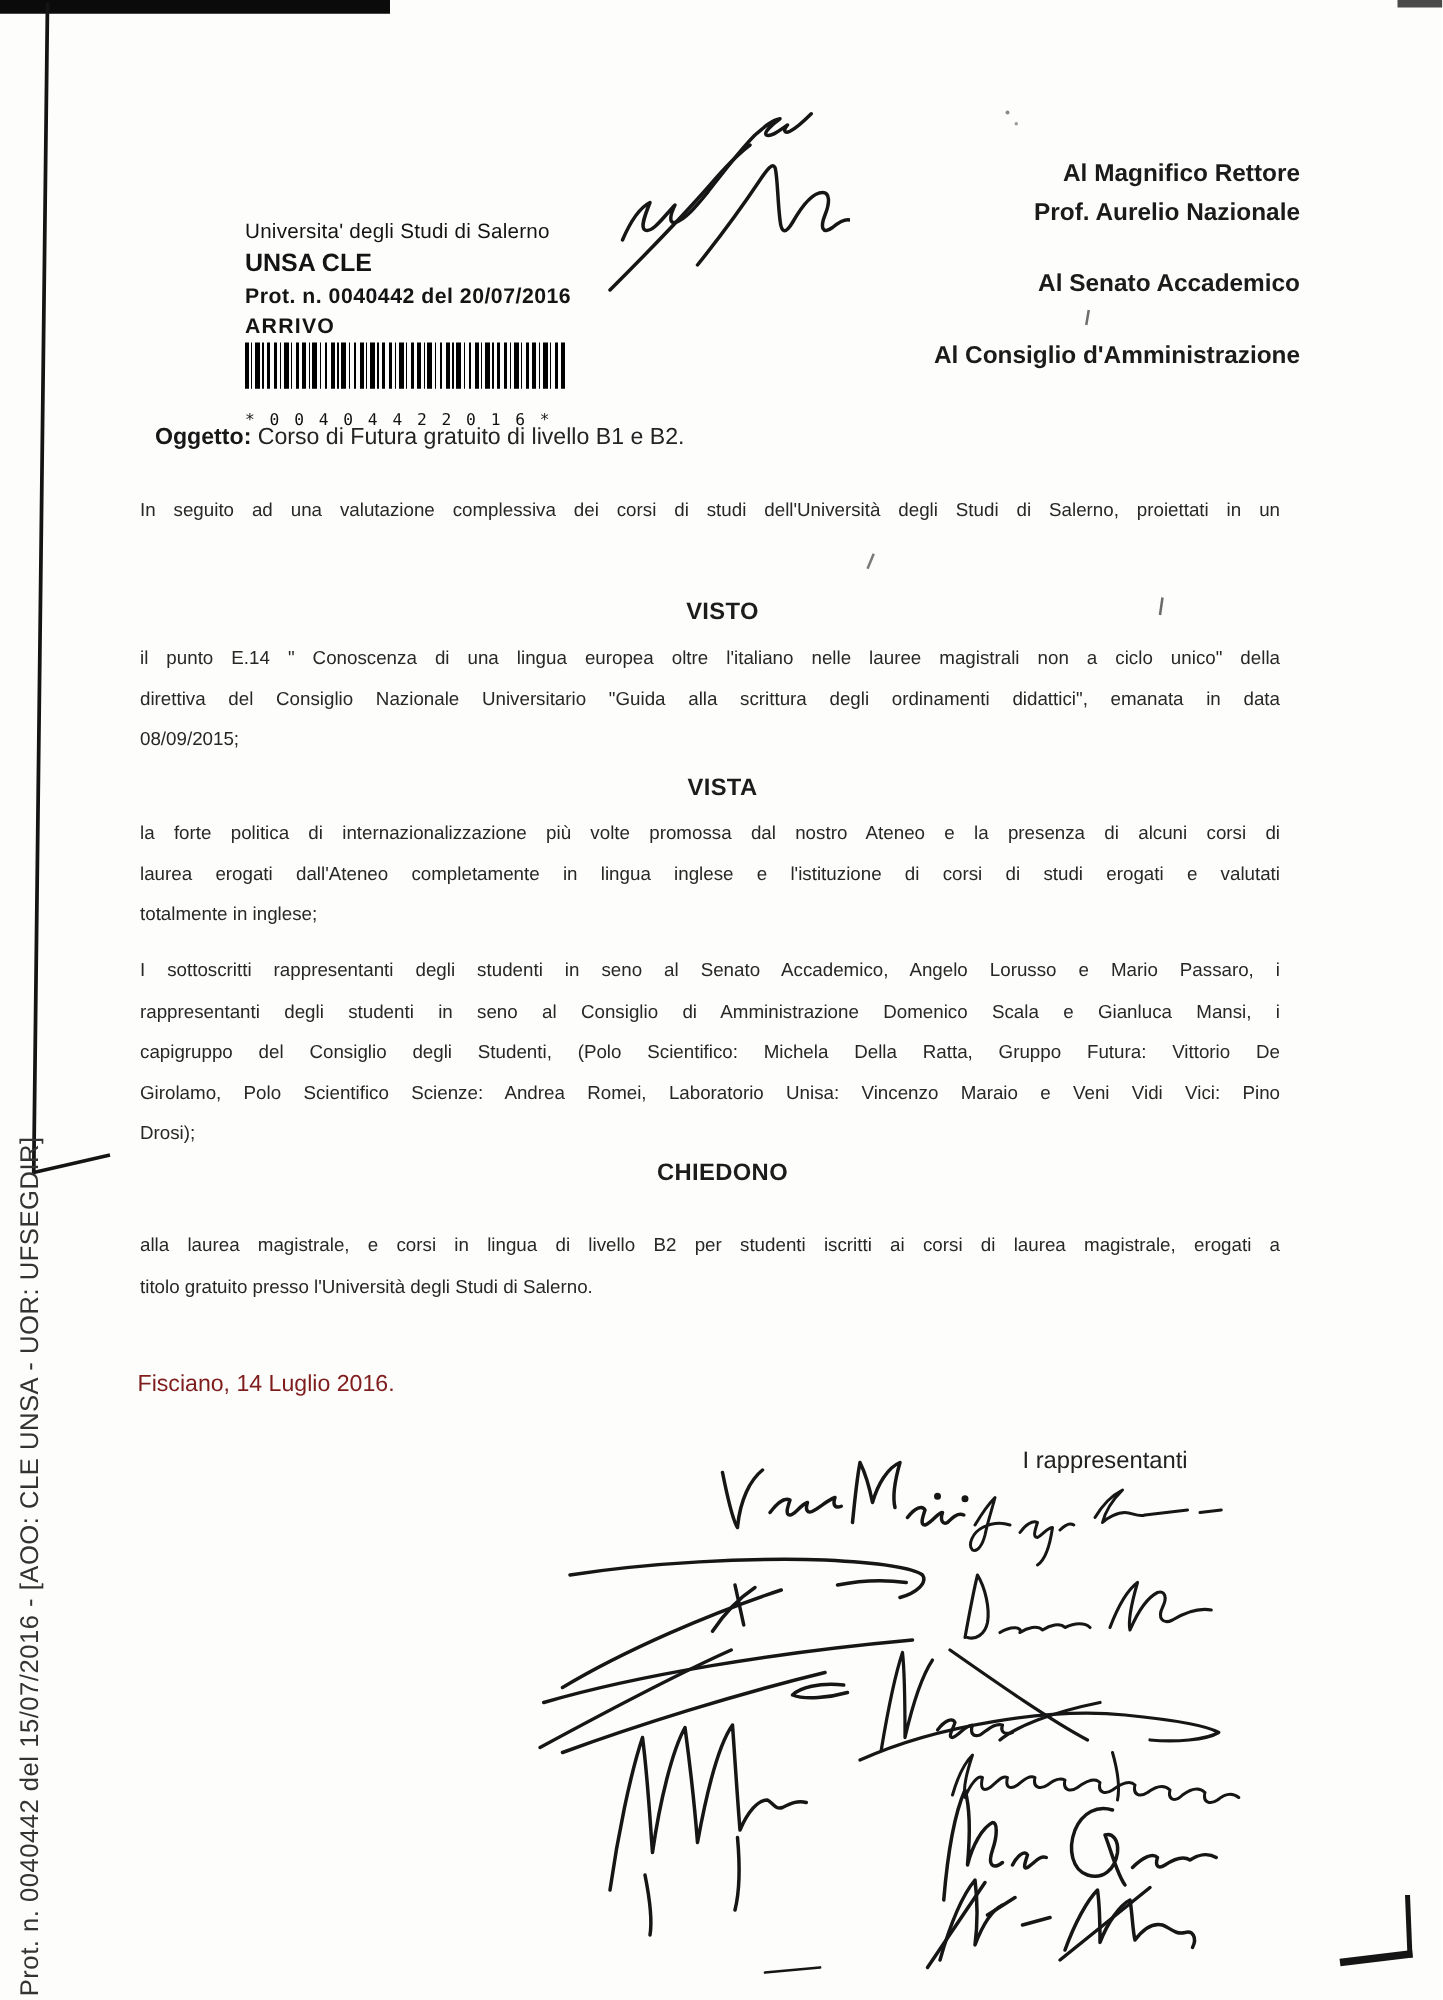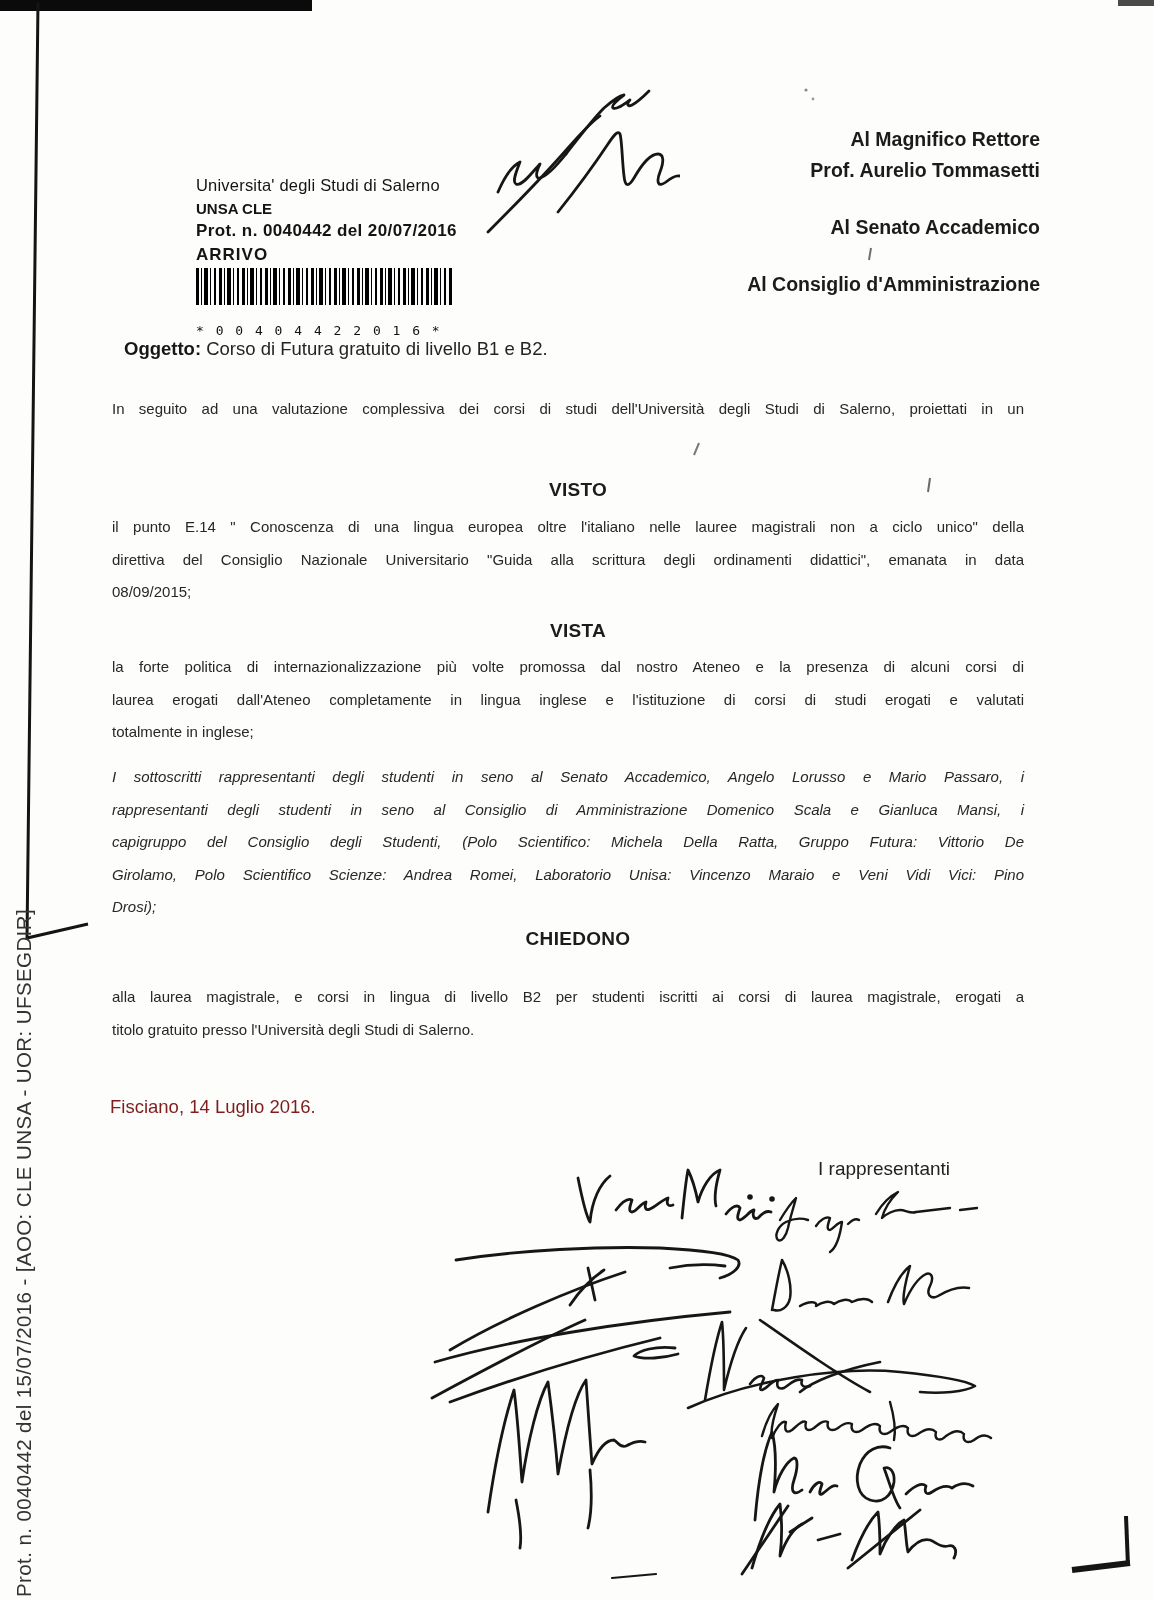--- a/index.html
+++ b/index.html
@@ -4,21 +4,21 @@
 <style>
   html,body { margin:0; padding:0; background:#ffffff; }
   .page {
     position:relative; width:1154px; height:1600px;
     background:#fdfdfc; overflow:hidden;
     font-family:"Liberation Sans", sans-serif; color:#262626;
   }
   
   .stamp { position:absolute; left:196px; top:176px; color:#141414; }
   .stamp .s1 { font-size:16.5px; font-weight:400; letter-spacing:.2px; }
-  .stamp .s2 { font-size:15px;   font-weight:700; margin-top:5px; }
+  .stamp .s2 { font-size:20px;   font-weight:700; margin-top:5px; }
   .stamp .s3 { font-size:17px;   font-weight:700; margin-top:4px; letter-spacing:.4px; }
   .stamp .s4 { font-size:17px;   font-weight:700; margin-top:4px; letter-spacing:1px; }
   .barcode {
     margin-top:3px; width:256px; height:37px; background:
       repeating-linear-gradient(90deg,
         #000 0px,#000 3px,#fbfbfb 3px,#fbfbfb 5px,
         #000 5px,#000 6px,#fbfbfb 6px,#fbfbfb 8px,
         #000 8px,#000 12px,#fbfbfb 12px,#fbfbfb 14px,
         #000 14px,#000 15px,#fbfbfb 15px,#fbfbfb 18px,
         #000 18px,#000 20px,#fbfbfb 20px,#fbfbfb 23px);
@@ -79,21 +79,21 @@
 
   <svg class="overlay" style="left:440px;top:60px;" width="240" height="175" viewBox="0 0 240 175" fill="none" stroke="#161616" stroke-width="2.8" stroke-linecap="round" stroke-linejoin="round">
     <path d="M58,132 C64,118 72,106 80,102 C76,112 72,122 76,124 C82,127 92,112 100,104 C96,112 95,119 100,118 C108,116 118,104 126,94"></path>
     <path d="M126,94 C140,76 152,60 164,48 C172,41 178,36 184,35 C177,40 171,46 173,48 C177,50 184,44 190,40 C186,45 188,47 192,45 C198,42 203,37 209,31"></path>
     <path d="M48,172 C70,150 100,120 128,88 C140,74 152,62 160,56"></path>
     <path d="M118,152 C134,132 152,108 168,84 C174,75 178,70 180,74 C182,80 182,100 184,116 C185,126 188,128 194,118 C202,104 210,94 218,94 C224,94 224,102 220,112 C216,122 218,128 226,122 C232,117 238,114 242,117"></path>
   </svg>
 
   <div class="recipients">
     <div>Al Magnifico Rettore</div>
-    <div>Prof. Aurelio Tommasetti</div>
+    <div>Prof. Aurelio Nazionale</div>
     <div class="gap">Al Senato Accademico</div>
     <div class="gap">Al Consiglio d'Amministrazione</div>
   </div>
 
   <div class="subject"><b>Oggetto:</b><span> Corso di Futura gratuito di livello B1 e B2.</span></div>
 
   <div class="para" style="top:393px;">
     <div class="line">In seguito ad una valutazione complessiva dei corsi di studi dell'Università degli Studi di Salerno, proiettati in un</div>
   </div>
 
@@ -104,21 +104,21 @@
     <div class="line last">08/09/2015;</div>
   </div>
 
   <div class="head" style="top:620px;">VISTA</div>
   <div class="para" style="top:651px;">
     <div class="line">la forte politica di internazionalizzazione più volte promossa dal nostro Ateneo e la presenza di alcuni corsi di</div>
     <div class="line">laurea erogati dall'Ateneo completamente in lingua inglese e l'istituzione di corsi di studi erogati e valutati</div>
     <div class="line last">totalmente in inglese;</div>
   </div>
 
-  <div class="para" style="top:761px;font-style:italic;">
+  <div class="para" style="top:761px;">
     <div class="line">I sottoscritti rappresentanti degli studenti in seno al Senato  Accademico, Angelo Lorusso e Mario Passaro, i</div>
     <div class="line">rappresentanti degli studenti in seno al Consiglio di Amministrazione Domenico Scala e Gianluca Mansi, i</div>
     <div class="line">capigruppo del Consiglio degli Studenti, (Polo Scientifico: Michela Della Ratta, Gruppo Futura: Vittorio De</div>
     <div class="line">Girolamo, Polo Scientifico Scienze: Andrea Romei, Laboratorio Unisa: Vincenzo Maraio e Veni Vidi Vici: Pino</div>
     <div class="line last">Drosi);</div>
   </div>
 
   <div class="head" style="top:928px;">CHIEDONO</div>
   <div class="para" style="top:981px;">
     <div class="line">alla laurea magistrale, e corsi in lingua di livello B2 per studenti iscritti ai corsi di laurea magistrale, erogati a</div>

